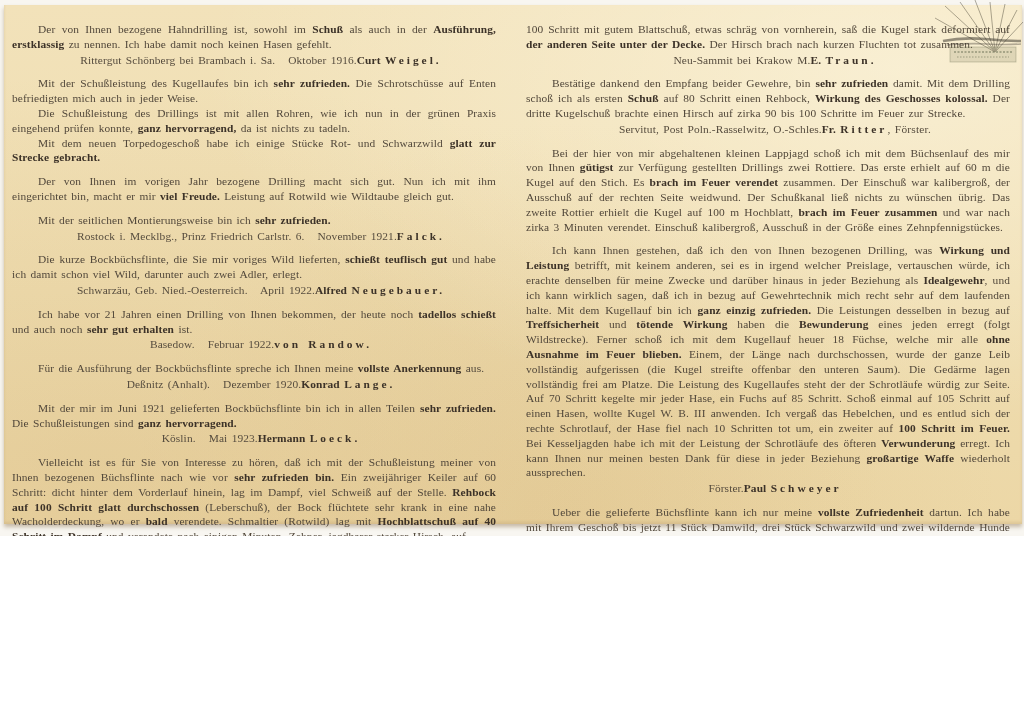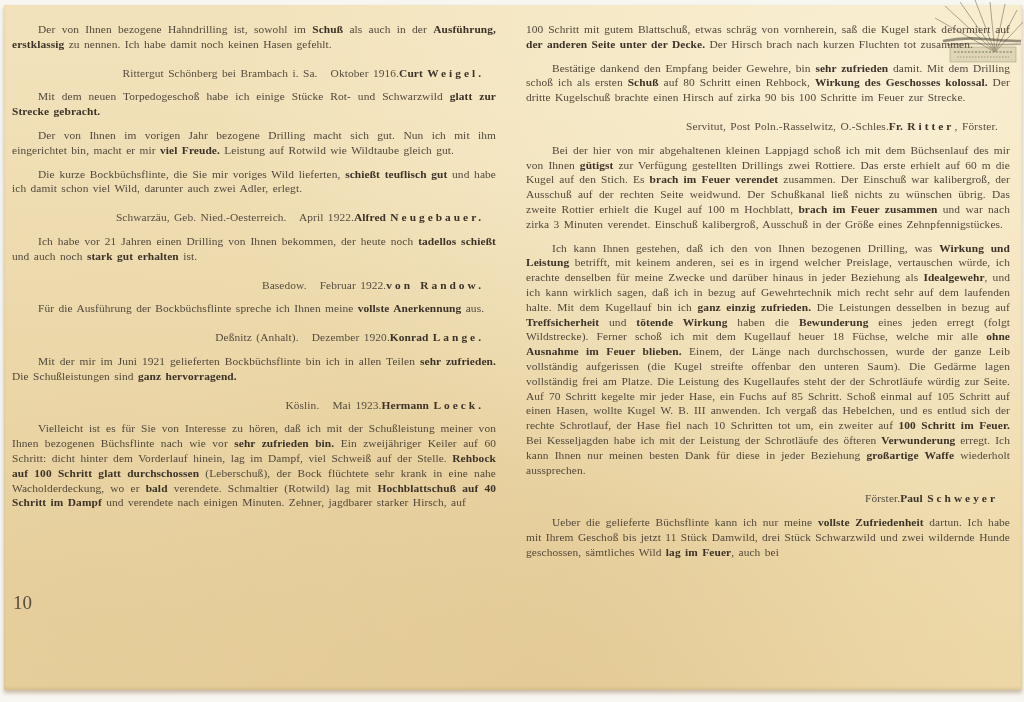--- a/index.html
+++ b/index.html
@@ -1,33 +1,33 @@
 <!DOCTYPE html>
 <html><head>
 <meta charset="utf-8">
 <style>
   html,body{margin:0;padding:0;}
-  .page{position:relative;width:1024px;height:702px;background:#f8f6f1;overflow:hidden;
+  .page{position:relative;width:1024px;height:536px;background:#f8f6f1;overflow:hidden;
         font-family:"Liberation Serif","DejaVu Serif",serif;}
   .paper{position:absolute;left:4px;top:5px;right:2px;bottom:12px;box-sizing:border-box;
         background:
           radial-gradient(ellipse at 88% 12%, rgba(255,250,232,0.55), rgba(255,250,232,0) 55%),
           radial-gradient(ellipse at 10% 90%, rgba(210,178,120,0.30), rgba(210,178,120,0) 60%),
           radial-gradient(ellipse at 55% 100%, rgba(206,172,112,0.22), rgba(206,172,112,0) 55%),
           linear-gradient(180deg,#f2e2ba 0%,#efddb0 55%,#ecd7a6 100%);
         box-shadow:0 3px 4px rgba(140,115,80,0.45), inset 0 -2px 3px rgba(150,120,80,0.18);
         padding:17px 12px 0 8px;display:flex;gap:30px;}
   .col{flex:1 1 0;min-width:0;color:#51473a;font-size:11.4px;line-height:14.8px;
        letter-spacing:0.1px;word-spacing:1.4px;}
   .testimonial{margin-bottom:9px;}
   .body{margin:0;text-align:justify;text-indent:26px;}
   .body.noind{text-indent:0;}
   .b{font-weight:bold;color:#3c3228;}
-  .sigline{display:flex;justify-content:flex-end;align-items:baseline;
-           padding-left:26px;padding-right:12px;margin-top:14px;}
+  .sigline{display:flex;justify-content:center;align-items:baseline;
+           padding-left:26px;padding-right:12px;margin-top:1px;}
   .sig-place{white-space:pre-wrap;color:#564c3e;}
   .sig-name{font-weight:bold;color:#3c3228;white-space:pre;}
   .sig-name .sp{letter-spacing:3px;}
   .sig-post{font-weight:normal;color:#564c3e;letter-spacing:0.2px;}
   .pagenum{position:absolute;left:13px;top:592px;font-size:19px;color:#564c3e;}
   .stamp{position:absolute;left:905px;top:0;width:119px;height:80px;pointer-events:none;}
 </style>
 </head>
 <body>
 
@@ -35,34 +35,43 @@
   <div class="paper">
     <div class="col" id="left-col">
         <div class="testimonial">
           <p class="body"><span>Der von Ihnen bezogene Hahndrilling ist, sowohl im </span><span class="b">Schuß</span><span> als auch in der </span><span class="b">Ausführung, erstklassig</span><span> zu nennen. Ich habe damit noch keinen Hasen gefehlt.</span></p>
           <div class="sigline">
             <span class="sig-place">Rittergut Schönberg bei Brambach i. Sa.   Oktober 1916.</span>
             <span class="sig-name"><span>Curt </span><span class="sp">Weigel.</span></span>
           </div>
         </div>
         <div class="testimonial">
+          <p class="body"><span>Mit der Schußleistung des Kugellaufes bin ich </span><span class="b">sehr zufrieden.</span><span> Die Schrotschüsse auf Enten befriedigten mich auch in jeder Weise.</span></p>
+          <p class="body"><span>Die Schußleistung des Drillings ist mit allen Rohren, wie ich nun in der grünen Praxis eingehend prüfen konnte, </span><span class="b">ganz hervorragend,</span><span> da ist nichts zu tadeln.</span></p>
           <p class="body"><span>Mit dem neuen Torpedogeschoß habe ich einige Stücke Rot- und Schwarzwild </span><span class="b">glatt zur Strecke gebracht.</span></p>
         </div>
         <div class="testimonial">
           <p class="body"><span>Der von Ihnen im vorigen Jahr bezogene Drilling macht sich gut. Nun ich mit ihm eingerichtet bin, macht er mir </span><span class="b">viel Freude.</span><span> Leistung auf Rotwild wie Wildtaube gleich gut.</span></p>
+        </div>
+        <div class="testimonial">
+          <p class="body"><span>Mit der seitlichen Montierungsweise bin ich </span><span class="b">sehr zufrieden.</span></p>
+          <div class="sigline">
+            <span class="sig-place">Rostock i. Mecklbg., Prinz Friedrich Carlstr. 6.   November 1921.</span>
+            <span class="sig-name"><span></span><span class="sp">Falck.</span></span>
+          </div>
         </div>
         <div class="testimonial">
           <p class="body"><span>Die kurze Bockbüchsflinte, die Sie mir voriges Wild lieferten, </span><span class="b">schießt teuflisch gut</span><span> und habe ich damit schon viel Wild, darunter auch zwei Adler, erlegt.</span></p>
           <div class="sigline">
             <span class="sig-place">Schwarzäu, Geb. Nied.-Oesterreich.   April 1922.</span>
             <span class="sig-name"><span>Alfred </span><span class="sp">Neugebauer.</span></span>
           </div>
         </div>
         <div class="testimonial">
-          <p class="body"><span>Ich habe vor 21 Jahren einen Drilling von Ihnen bekommen, der heute noch </span><span class="b">tadellos schießt</span><span> und auch noch </span><span class="b">stark gut erhalten</span><span> ist.</span></p>
+          <p class="body"><span>Ich habe vor 21 Jahren einen Drilling von Ihnen bekommen, der heute noch </span><span class="b">tadellos schießt</span><span> und auch noch </span><span class="b">sehr gut erhalten</span><span> ist.</span></p>
           <div class="sigline">
             <span class="sig-place">Basedow.   Februar 1922.</span>
             <span class="sig-name"><span></span><span class="sp">von Randow.</span></span>
           </div>
         </div>
         <div class="testimonial">
           <p class="body"><span>Für die Ausführung der Bockbüchsflinte spreche ich Ihnen meine </span><span class="b">vollste Anerkennung</span><span> aus.</span></p>
           <div class="sigline">
             <span class="sig-place">Deßnitz (Anhalt).   Dezember 1920.</span>
             <span class="sig-name"><span>Konrad </span><span class="sp">Lange.</span></span>
@@ -75,20 +84,24 @@
             <span class="sig-name"><span>Hermann </span><span class="sp">Loeck.</span></span>
           </div>
         </div>
         <div class="testimonial">
           <p class="body"><span>Vielleicht ist es für Sie von Interesse zu hören, daß ich mit der Schußleistung meiner von Ihnen bezogenen Büchsflinte nach wie vor </span><span class="b">sehr zufrieden bin.</span><span> Ein zweijähriger Keiler auf 60 Schritt: dicht hinter dem Vorderlauf hinein, lag im Dampf, viel Schweiß auf der Stelle. </span><span class="b">Rehbock auf 100 Schritt glatt durchschossen</span><span> (Leberschuß), der Bock flüchtete sehr krank in eine nahe Wacholderdeckung, wo er </span><span class="b">bald</span><span> verendete. Schmaltier (Rotwild) lag mit </span><span class="b">Hochblattschuß auf 40 Schritt im Dampf</span><span> und verendete nach einigen Minuten. Zehner, jagdbarer starker Hirsch, auf</span></p>
         </div>
       </div>
     <div class="col" id="right-col">
         <div class="testimonial">
           <p class="body noind"><span>100 Schritt mit gutem Blattschuß, etwas schräg von vornherein, saß die Kugel stark deformiert auf </span><span class="b">der anderen Seite unter der Decke.</span><span> Der Hirsch brach nach kurzen Fluchten tot zusammen.</span></p>
+          <div class="sigline">
+            <span class="sig-place">Neu-Sammit bei Krakow M.</span>
+            <span class="sig-name"><span>E. </span><span class="sp">Traun.</span></span>
+          </div>
         </div>
         <div class="testimonial">
           <p class="body"><span>Bestätige dankend den Empfang beider Gewehre, bin </span><span class="b">sehr zufrieden</span><span> damit. Mit dem Drilling schoß ich als ersten </span><span class="b">Schuß</span><span> auf 80 Schritt einen Rehbock, </span><span class="b">Wirkung des Geschosses kolossal.</span><span> Der dritte Kugelschuß brachte einen Hirsch auf zirka 90 bis 100 Schritte im Feuer zur Strecke.</span></p>
           <div class="sigline">
             <span class="sig-place">Servitut, Post Poln.-Rasselwitz, O.-Schles.</span>
             <span class="sig-name"><span>Fr. </span><span class="sp">Ritter</span><span class="sig-post">, Förster.</span></span>
           </div>
         </div>
         <div class="testimonial">
           <p class="body"><span>Bei der hier von mir abgehaltenen kleinen Lappjagd schoß ich mit dem Büchsenlauf des mir von Ihnen </span><span class="b">gütigst</span><span> zur Verfügung gestellten Drillings zwei Rottiere. Das erste erhielt auf 60 m die Kugel auf den Stich. Es </span><span class="b">brach im Feuer verendet</span><span> zusammen. Der Einschuß war kalibergroß, der Ausschuß auf der rechten Seite weidwund. Der Schußkanal ließ nichts zu wünschen übrig. Das zweite Rottier erhielt die Kugel auf 100 m Hochblatt, </span><span class="b">brach im Feuer zusammen</span><span> und war nach zirka 3 Minuten verendet. Einschuß kalibergroß, Ausschuß in der Größe eines Zehnpfennigstückes.</span></p>

